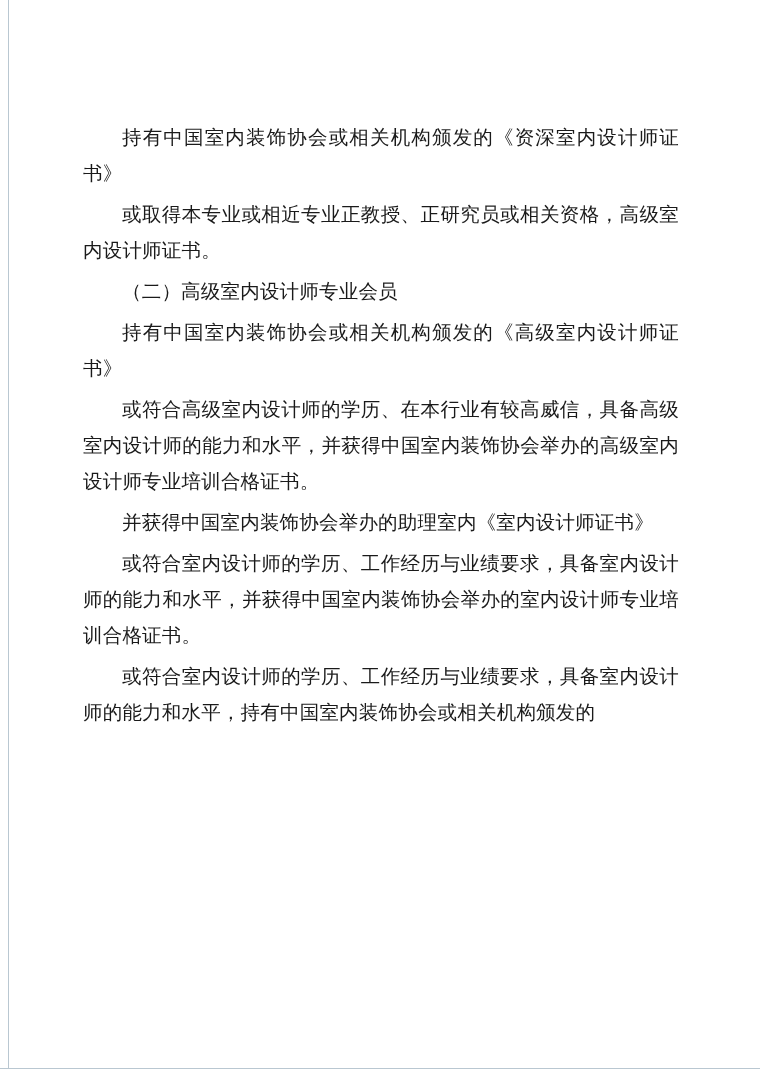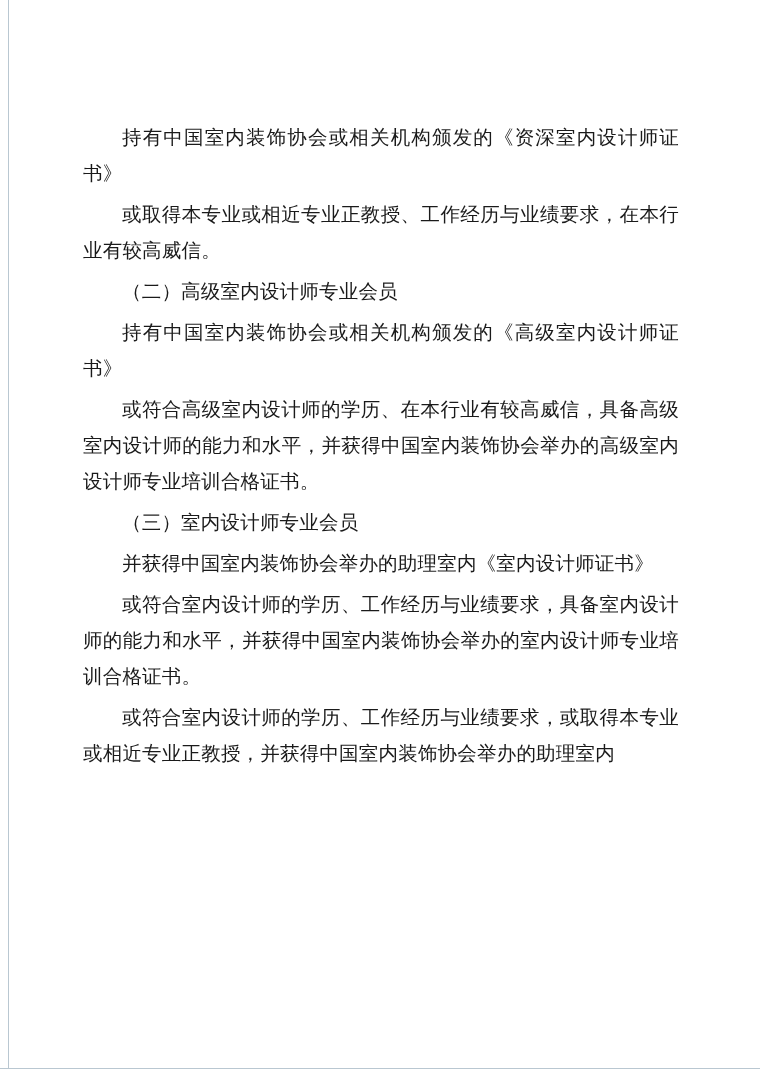--- a/index.html
+++ b/index.html
@@ -61,22 +61,21 @@
 </style>
 </head>
 <body>
 
 <div class="page">
   <div class="page-border-left"></div>
   <div class="page-border-bottom"></div>
 
   <div class="content">
     <p class="para indent">持有中国室内装饰协会或相关机构颁发的《资深室内设计师证书》</p>
-    <p class="para indent">或取得本专业或相近专业正教授、工作经历与业绩要求，在本行业有较高威信。</p>
+    <p class="para indent">或取得本专业或相近专业正教授、正研究员或相关资格，高级室内设计师证书。</p>
     <p class="para indent">（二）高级室内设计师专业会员</p>
     <p class="para indent">持有中国室内装饰协会或相关机构颁发的《高级室内设计师证书》</p>
     <p class="para indent">或符合高级室内设计师的学历、在本行业有较高威信，具备高级室内设计师的能力和水平，并获得中国室内装饰协会举办的高级室内设计师专业培训合格证书。</p>
-    <p class="para indent">（三）室内设计师专业会员</p>
     <p class="para indent">并获得中国室内装饰协会举办的助理室内《室内设计师证书》</p>
     <p class="para indent">或符合室内设计师的学历、工作经历与业绩要求，具备室内设计师的能力和水平，并获得中国室内装饰协会举办的室内设计师专业培训合格证书。</p>
-    <p class="para indent">或符合室内设计师的学历、工作经历与业绩要求，或取得本专业或相近专业正教授，并获得中国室内装饰协会举办的助理室内</p>
+    <p class="para indent">或符合室内设计师的学历、工作经历与业绩要求，具备室内设计师的能力和水平，持有中国室内装饰协会或相关机构颁发的</p>
   </div>
 </div>
 
 </body></html>

